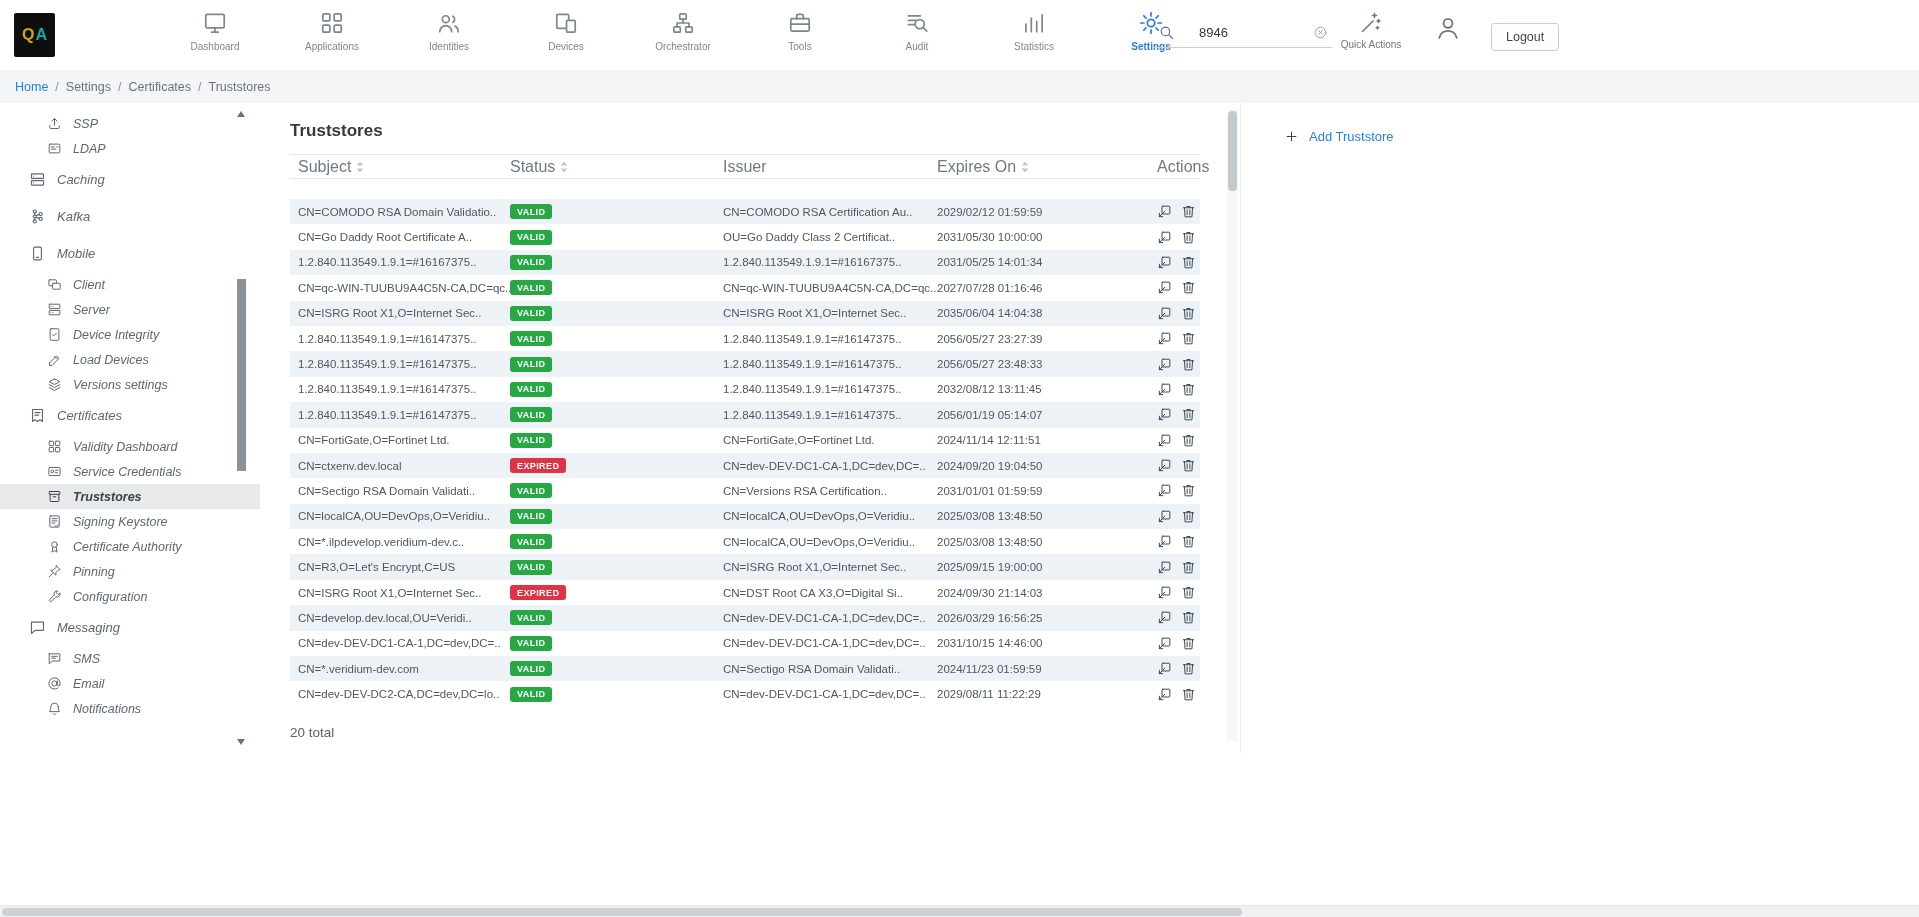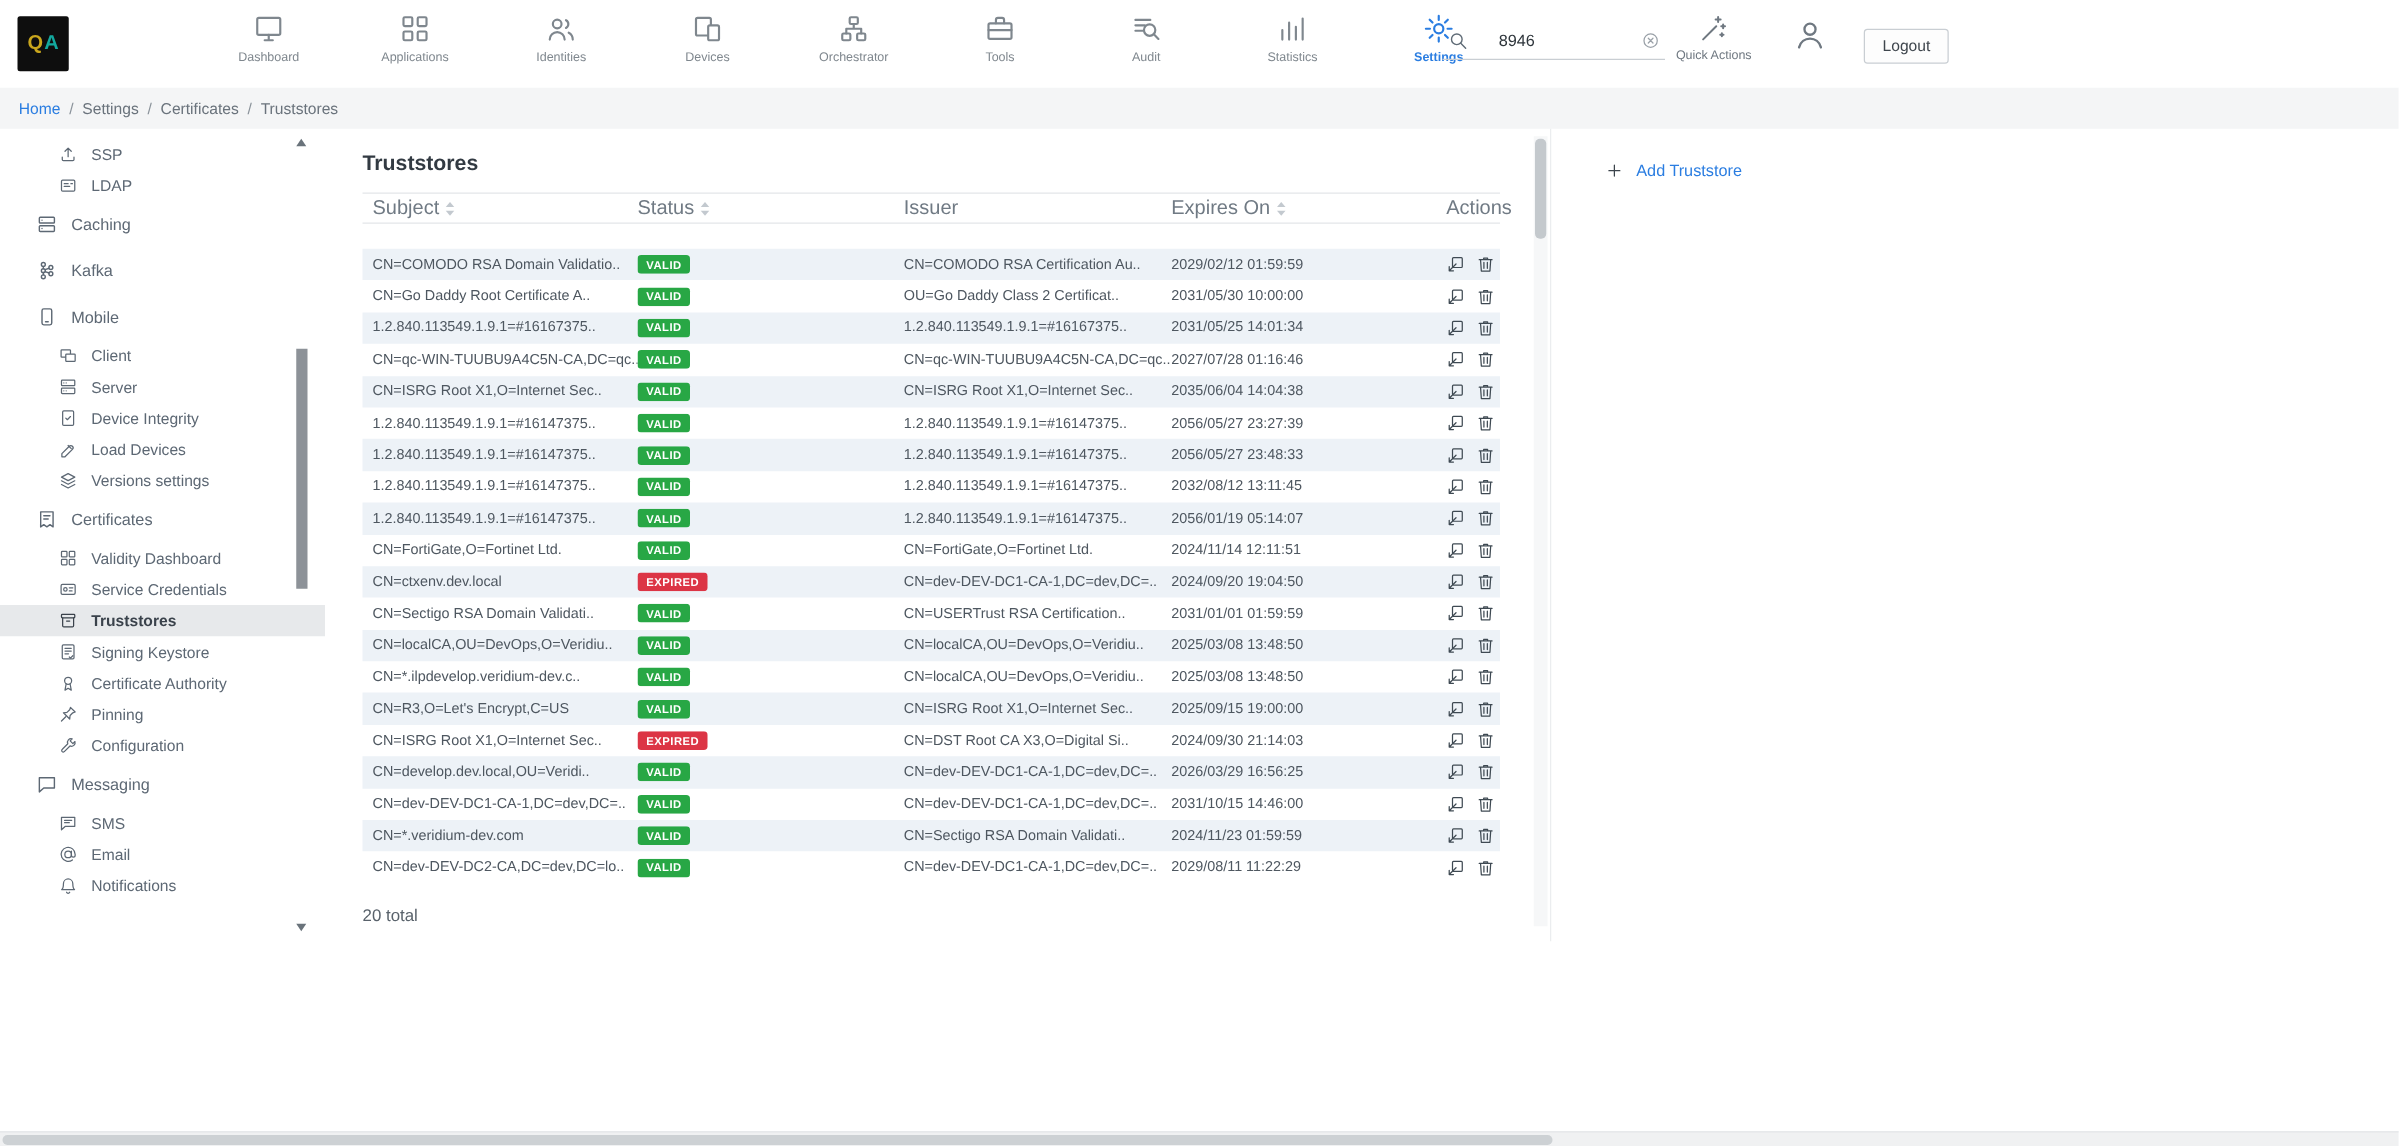--- a/index.html
+++ b/index.html
@@ -36,21 +36,21 @@
   
   .breadcrumb-bar { height:33px; background:#f4f5f6; display:flex; align-items:center; gap:7px;
                     padding:0 15px; font-size:12.5px; color:#6a737c; }
   .crumb.link { color:#2a7de1; cursor:pointer; }
   .crumb-sep { color:#8a929a; }
 
   
   .content { display:flex; height:650px; position:relative; }
 
   
-  .sidebar { width:260px; flex:none; position:relative; padding-top:8px; }
+  .sidebar { width:260px; flex:none; position:relative; padding-top:8px;font-style:italic; }
   .sb-item { display:flex; align-items:center; gap:11px; color:#5d6874; cursor:pointer; }
   .sb-item.lvl0 { padding:10px 14px 10px 29px; font-size:13px; }
   .sb-item.lvl1 { padding:5px 14px 5px 47px; font-size:12.5px; }
   .sb-icon { display:flex; }
   .sb-item.active { background:#e7e9eb; color:#3a424b; font-weight:bold; }
   .sb-label { white-space:nowrap; }
   .sb-scrollbar { position:absolute; right:13px; top:8px; width:11px; height:634px; }
   .sb-arrow { position:absolute; left:1px; width:0; height:0;
               border-left:4px solid transparent; border-right:4px solid transparent; }
   .sb-arrow.up { top:0; border-bottom:6px solid #6a737b; }
@@ -694,21 +694,21 @@
       <span class="act">
               <svg width="15" height="15" viewBox="0 0 24 24" fill="none" stroke="currentColor" stroke-width="1.6" stroke-linecap="round" stroke-linejoin="round">
                 <path d="M3.8 6h16.4M9.5 6V4h5v2M5.5 6l1 14.5h11l1-14.5M9.8 9.5v7.5M14.2 9.5v7.5"></path>
               </svg>
             </span>
     </div>
   </div>
         <div class="trow">
     <div class="td c-subject">CN=Sectigo RSA Domain Validati..</div>
     <div class="td c-status"><span class="badge valid">VALID</span></div>
-    <div class="td c-issuer">CN=USERTrust RSA Certification..</div>
+    <div class="td c-issuer">CN=Versions RSA Certification..</div>
     <div class="td c-expires">2031/01/01 01:59:59</div>
     <div class="td c-actions">
       <span class="act">
               <svg width="15" height="15" viewBox="0 0 24 24" fill="none" stroke="currentColor" stroke-width="1.6" stroke-linecap="round" stroke-linejoin="round">
                 <rect x="8" y="3.5" width="12.5" height="12.5" rx="1.2"></rect>
                 <path d="M12.5 11.5L3.8 20.2M3.8 20.2v-5.4M3.8 20.2h5.4"></path>
               </svg>
             </span>
       <span class="act">
               <svg width="15" height="15" viewBox="0 0 24 24" fill="none" stroke="currentColor" stroke-width="1.6" stroke-linecap="round" stroke-linejoin="round">

